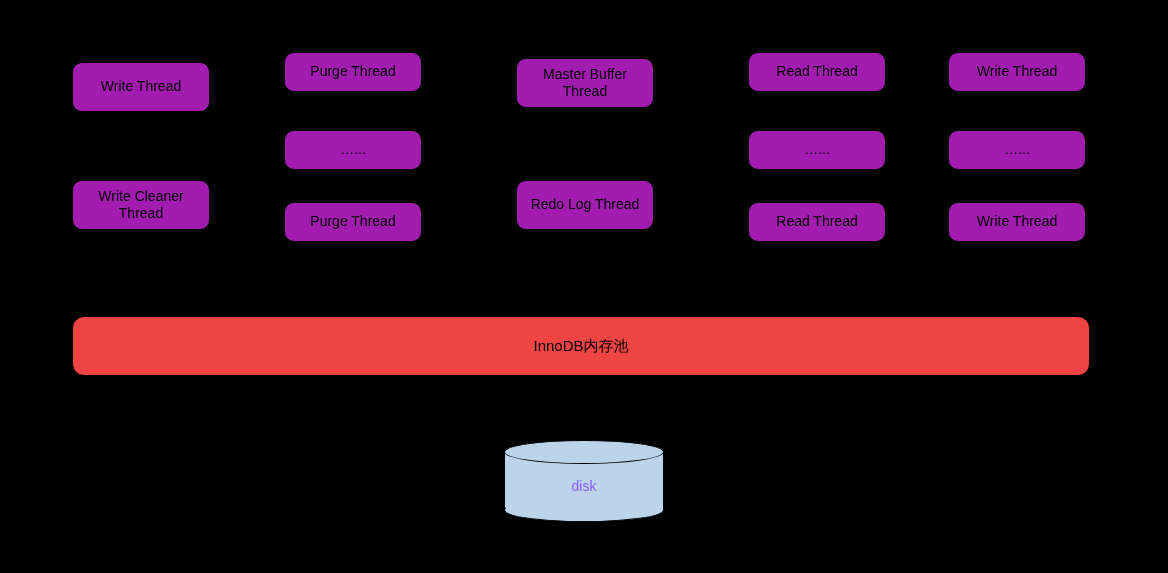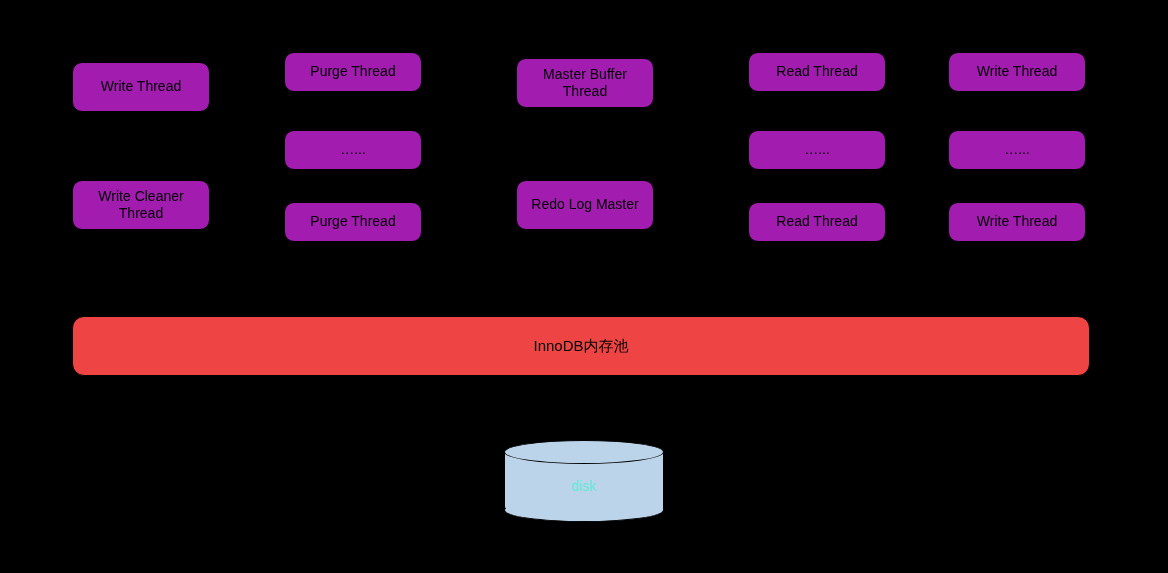--- a/index.html
+++ b/index.html
@@ -76,21 +76,21 @@
     width: 157px; height: 12px;
     background: #bcd4ea;
     z-index: 1;
   }
   .disk-label {
     position: absolute;
     left: 0; top: 38px;
     width: 160px;
     text-align: center;
     font-size: 14px;
-    color: #5eead4;
+    color: #8b5cf6;
     z-index: 3;
   }
   svg.lines {
     position: absolute;
     left: 0; top: 0;
     width: 1168px; height: 573px;
     pointer-events: none;
   }
 </style>
 </head>
@@ -99,21 +99,21 @@
 <div class="outer"></div>
 
 <div class="box thread" style="left:72px;  top:62px;  width:138px; height:50px;">Write Thread</div>
 <div class="box thread" style="left:72px;  top:180px; width:138px; height:50px;">Write Cleaner Thread</div>
 
 <div class="box thread" style="left:284px; top:52px;  width:138px; height:40px;">Purge Thread</div>
 <div class="box thread" style="left:284px; top:130px; width:138px; height:40px;">…...</div>
 <div class="box thread" style="left:284px; top:202px; width:138px; height:40px;">Purge Thread</div>
 
 <div class="box thread" style="left:516px; top:58px;  width:138px; height:50px;">Master Buffer Thread</div>
-<div class="box thread" style="left:516px; top:180px; width:138px; height:50px;">Redo Log Master</div>
+<div class="box thread" style="left:516px; top:180px; width:138px; height:50px;">Redo Log Thread</div>
 
 <div class="box thread" style="left:748px; top:52px;  width:138px; height:40px;">Read Thread</div>
 <div class="box thread" style="left:748px; top:130px; width:138px; height:40px;">…...</div>
 <div class="box thread" style="left:748px; top:202px; width:138px; height:40px;">Read Thread</div>
 
 <div class="box thread" style="left:948px; top:52px;  width:138px; height:40px;">Write Thread</div>
 <div class="box thread" style="left:948px; top:130px; width:138px; height:40px;">…...</div>
 <div class="box thread" style="left:948px; top:202px; width:138px; height:40px;">Write Thread</div>
 
 <div class="box pool" style="left:72px; top:316px; width:1018px; height:60px; font-size:15px;">InnoDB内存池</div>

